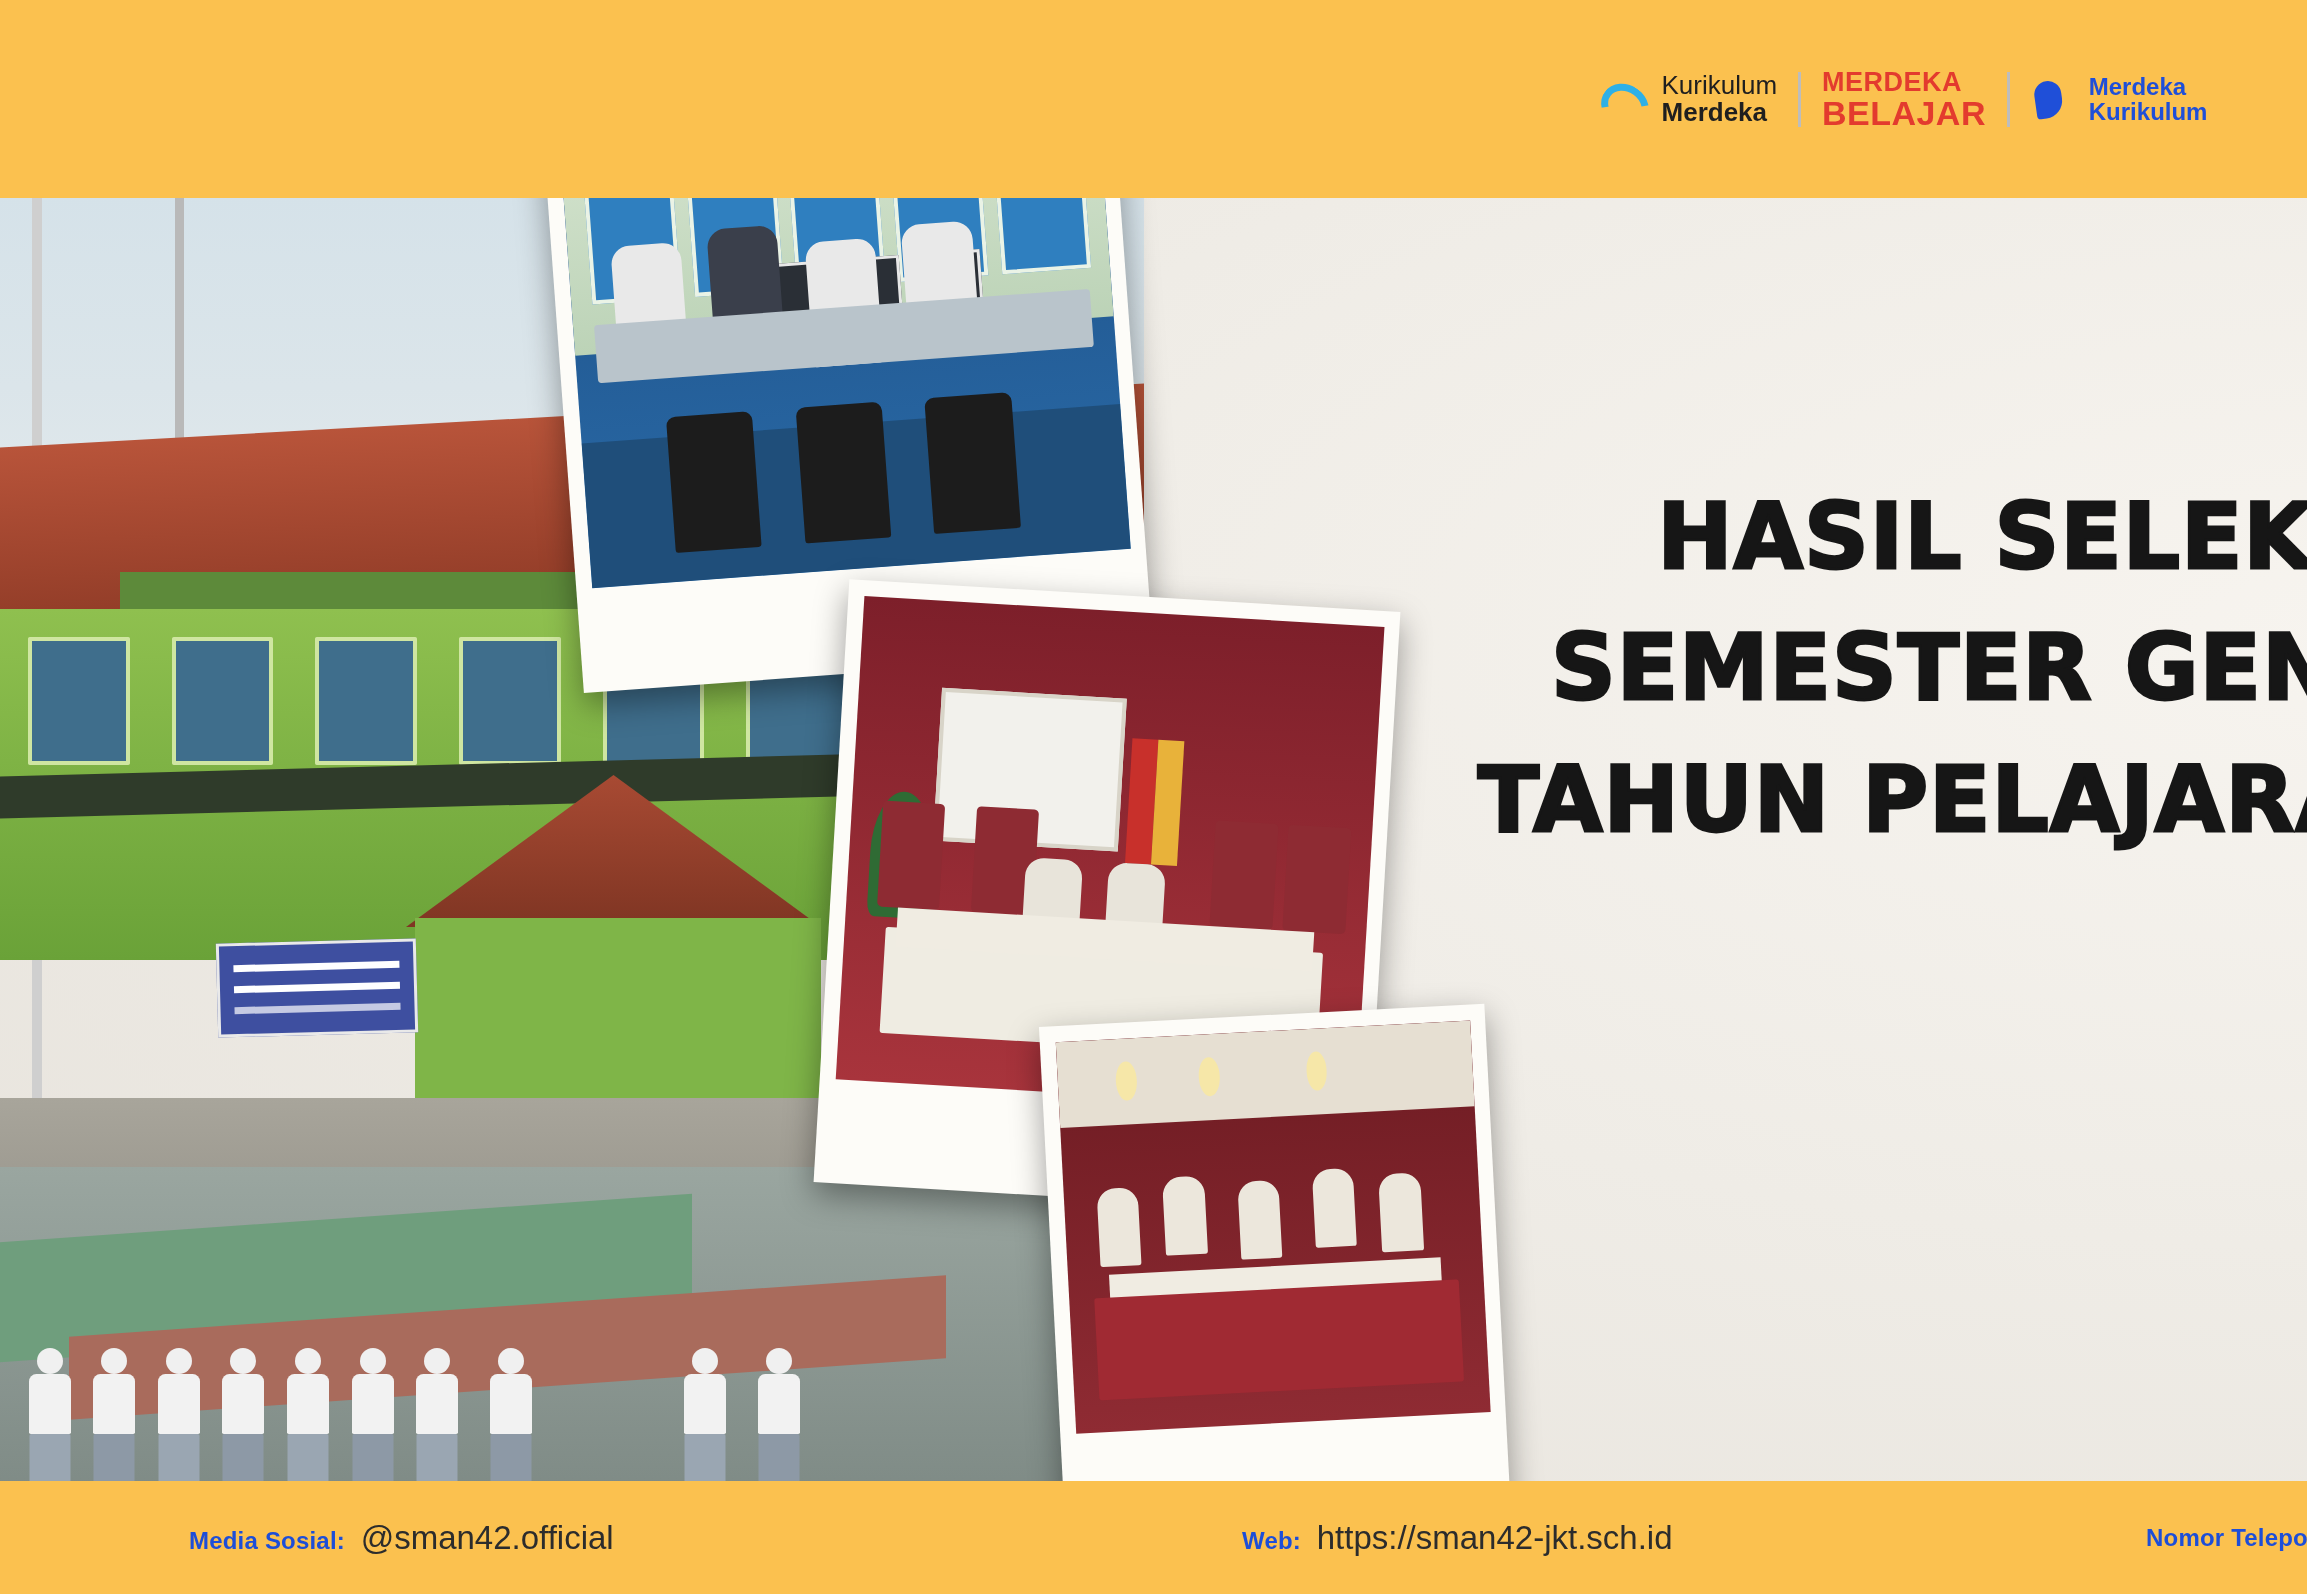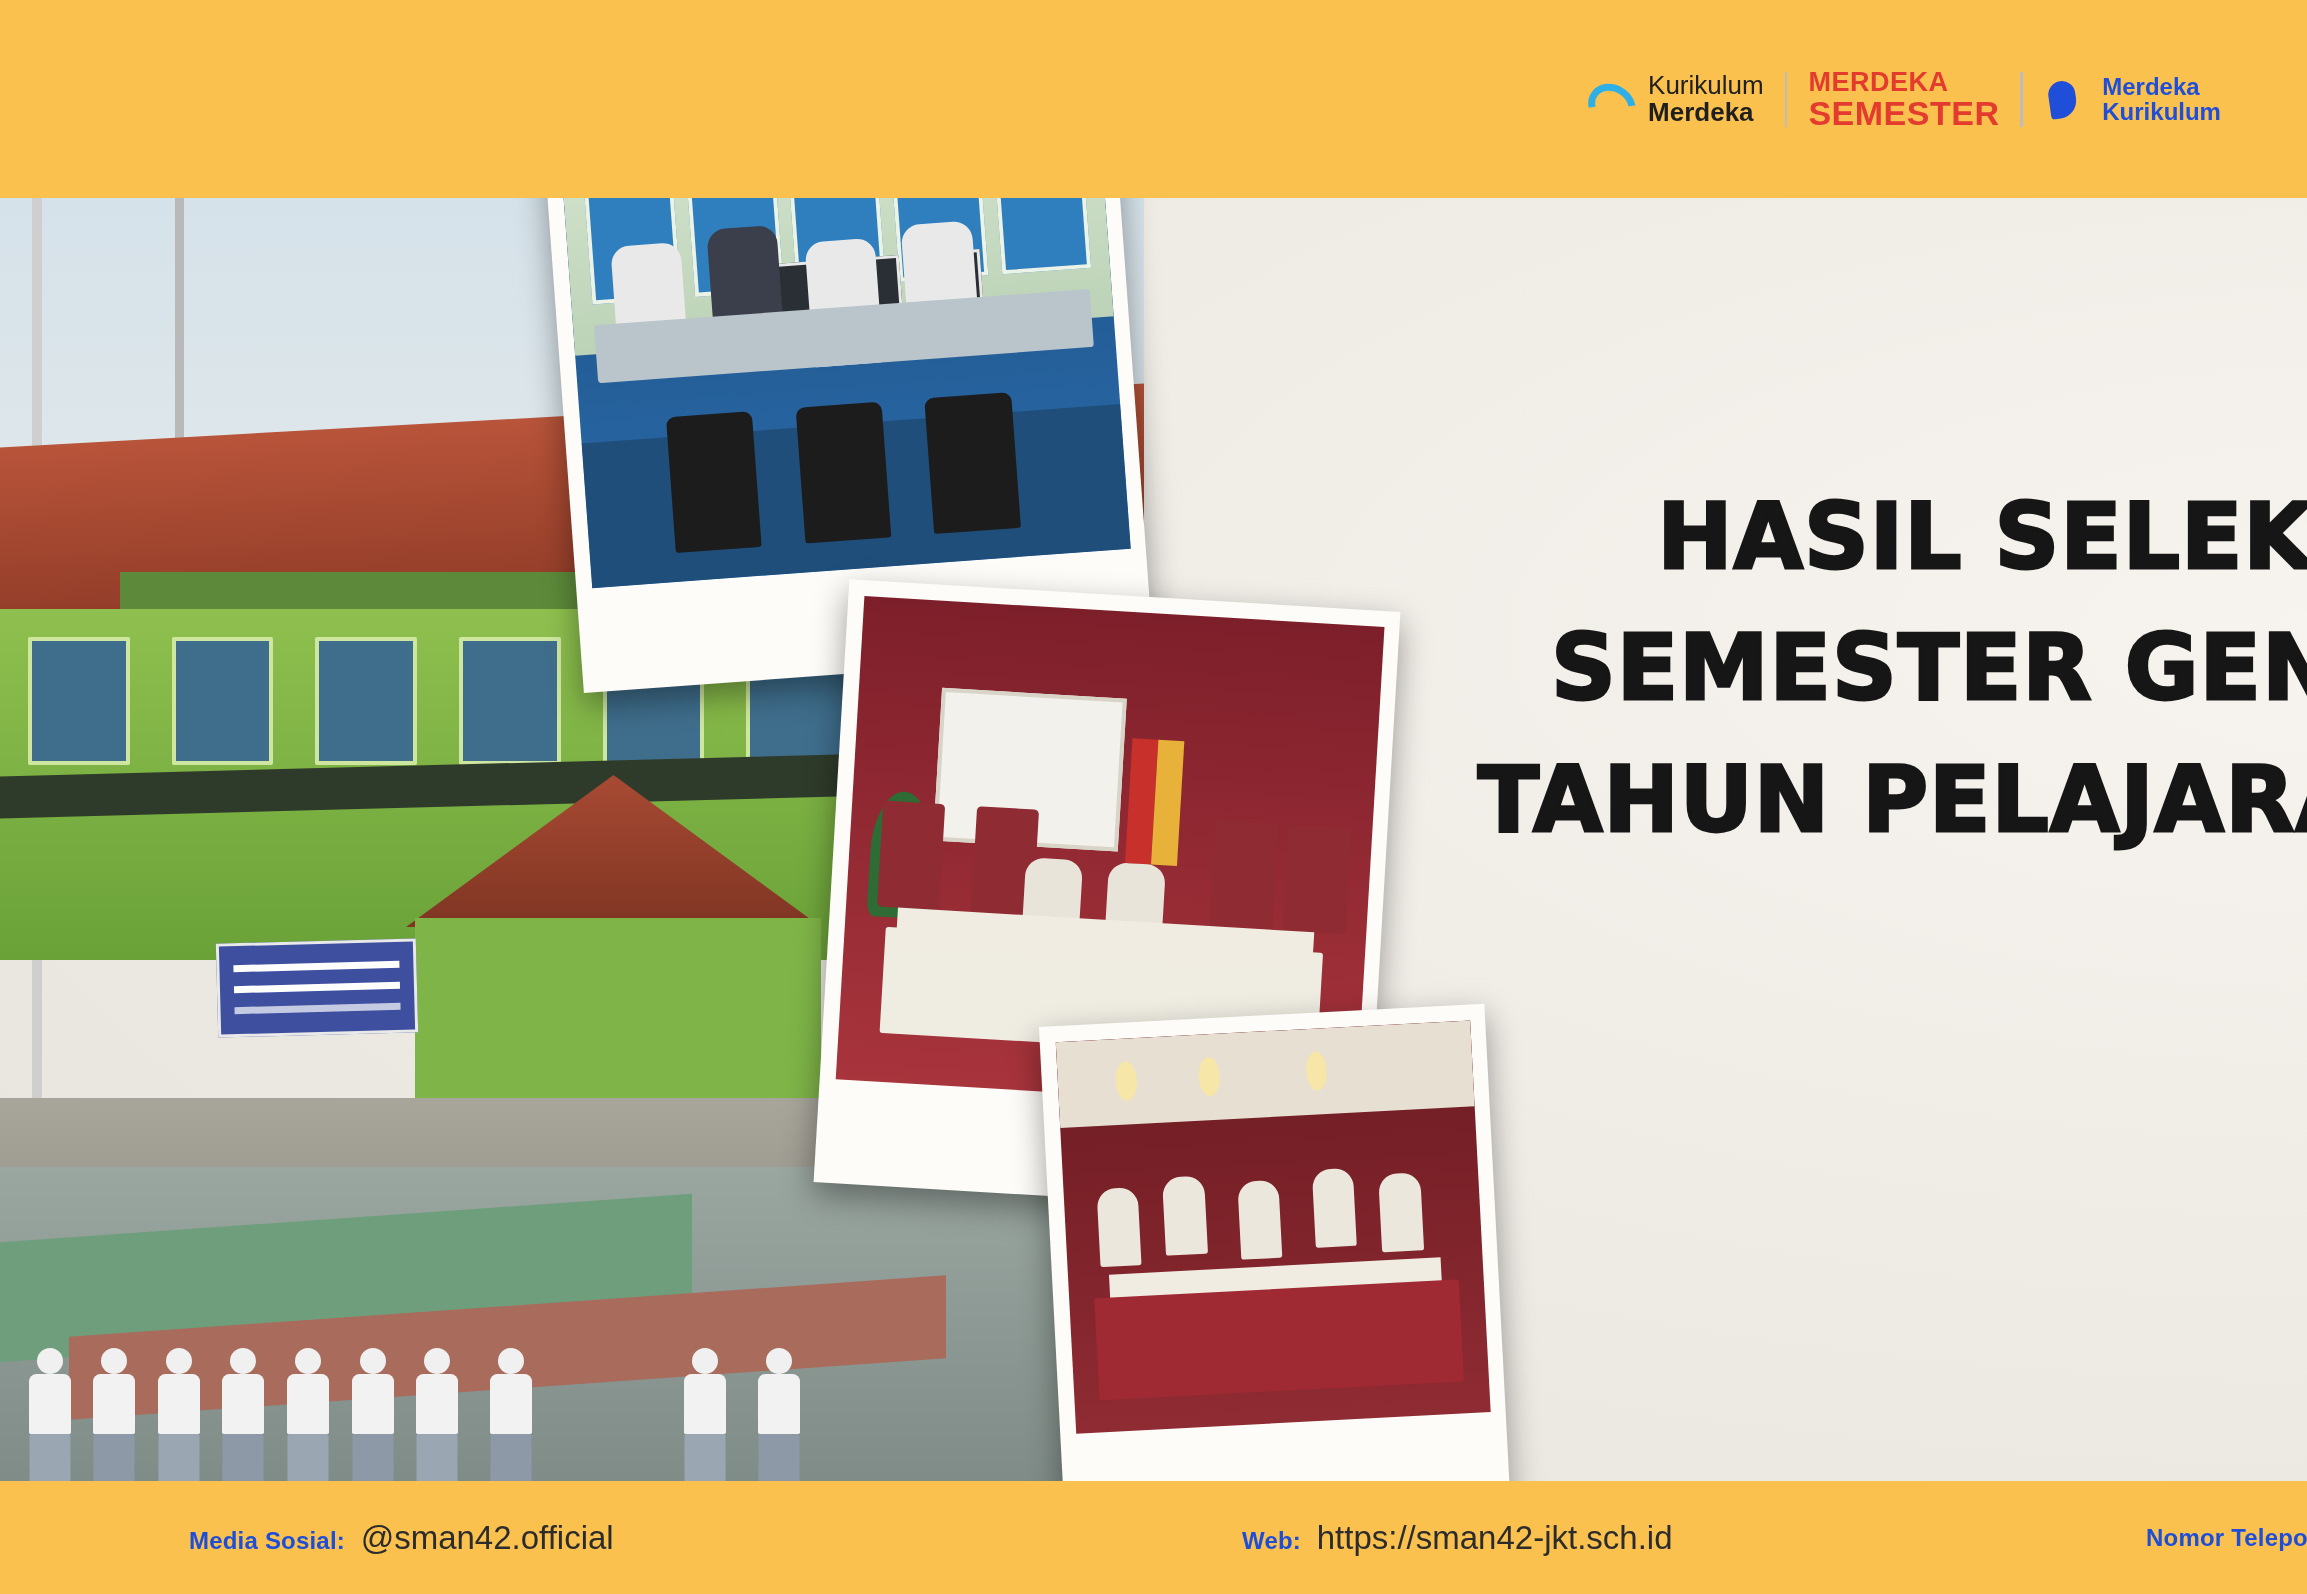--- a/index.html
+++ b/index.html
@@ -416,21 +416,21 @@
   <div class="logo" id="logo-merdeka">
     <div class="merdeka-row">
       <div class="mk-swoosh"></div>
       <div class="mk-text">
         <div class="l1">Kurikulum</div>
         <div class="l2">Merdeka</div>
       </div>
       <div class="mk-div"></div>
       <div class="mk-merdeka">
         <div class="m1">MERDEKA</div>
-        <div class="m2">SEMESTER</div>
+        <div class="m2">BELAJAR</div>
       </div>
       <div class="mk-div"></div>
       <div class="mk-mengajar-icon"></div>
       <div class="mk-mengajar">
         <div class="g1">Merdeka</div>
         <div class="g2">Kurikulum</div>
       </div>
     </div>
   </div>
 

